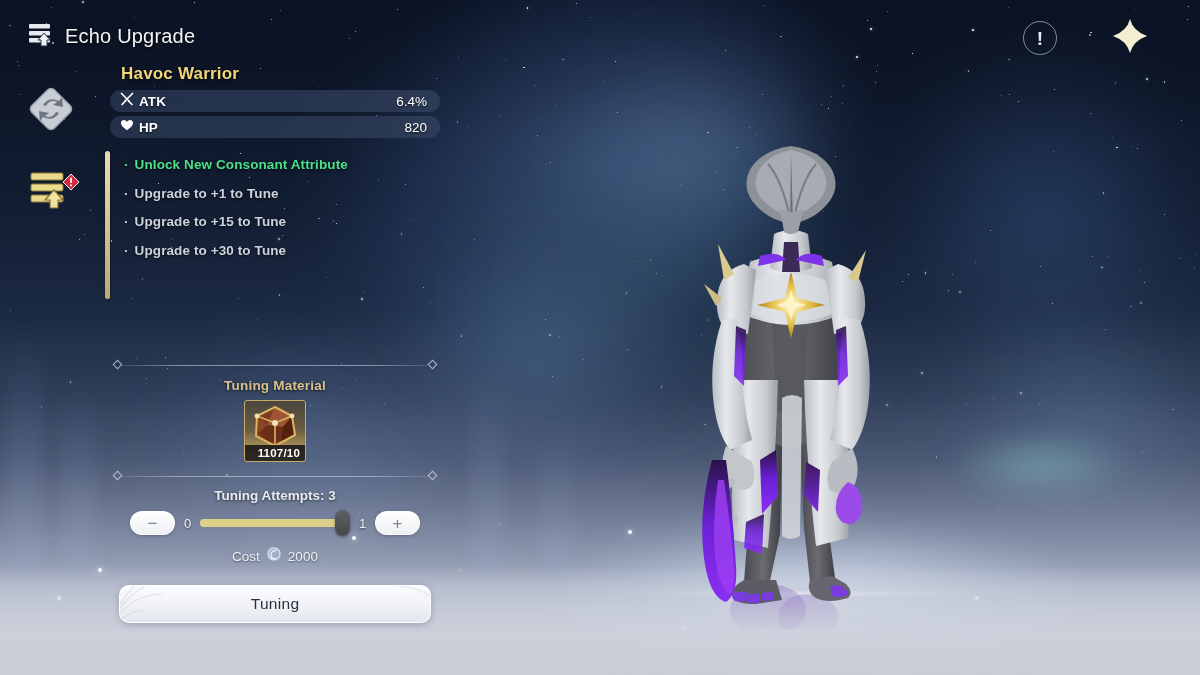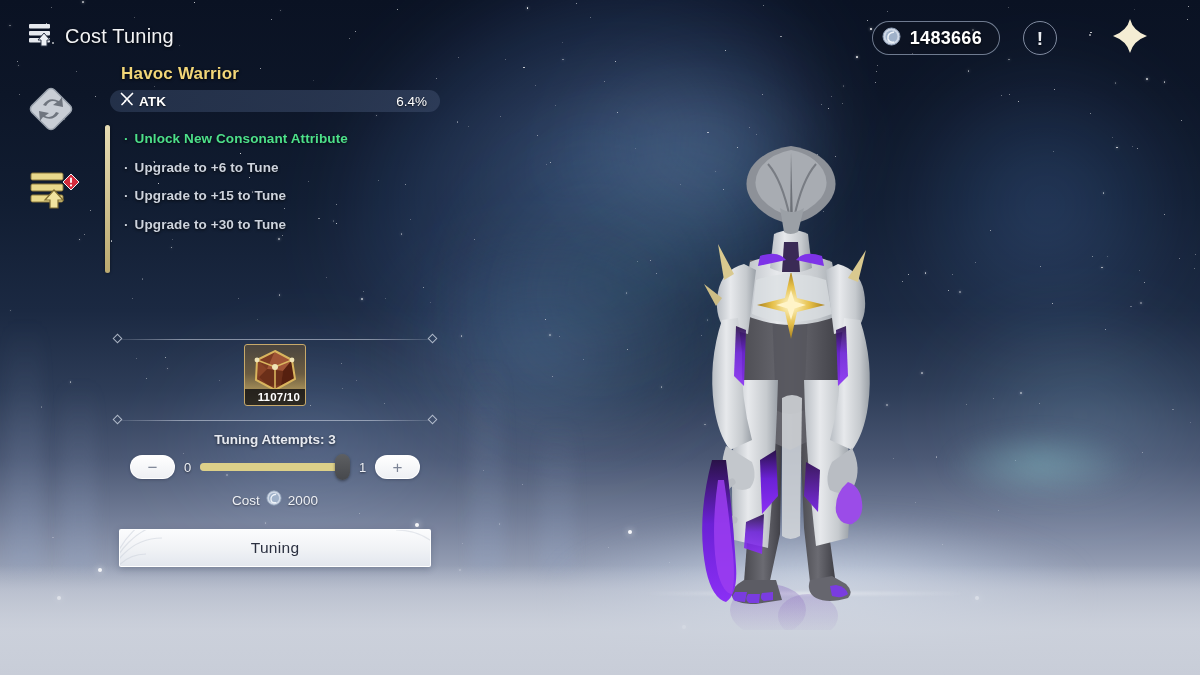--- a/index.html
+++ b/index.html
@@ -236,21 +236,21 @@
     display:flex; align-items:center; justify-content:center; gap:6px;
     margin-top:11px;
   }
   .cost-text{ font-size:13.5px; color:#eef0f5; font-weight:400;
     text-shadow:0 1px 2px rgba(0,0,0,.45); }
 
   .tuning-btn{
     margin:19px auto 0; width:312px; height:38px;
     background:linear-gradient(to bottom, #fbfcfd 0%, #f1f3f6 50%, #e3e7ee 100%);
     border:1px solid rgba(255,255,255,.95);
-    border-radius:2px;
+    border-radius:10px;
     display:flex; align-items:center; justify-content:center;
     box-shadow:0 2px 7px rgba(25,35,60,.25);
     position:relative; overflow:hidden;
   }
   .tuning-btn .label{ font-size:15.5px; color:#2b3040; font-weight:400; letter-spacing:.3px; z-index:2; }
   .btn-swirl{ position:absolute; left:-14px; top:-26px; opacity:.5; }
   .btn-swirl2{ position:absolute; right:-30px; top:-24px; opacity:.45; }
 </style>
 </head>
 <body>
@@ -622,33 +622,23 @@
 
   <div class="page-title-wrap">
     <span>
       <svg width="28" height="28" viewBox="0 0 28 28">
         <rect x="3" y="4" width="21" height="4.6" rx="1" fill="#e6e9ee"></rect>
         <rect x="3" y="11" width="21" height="4.6" rx="1" fill="#e6e9ee"></rect>
         <rect x="3" y="18" width="21" height="4.6" rx="1" fill="#e6e9ee"></rect>
         <path d="M15 26 L15 20 L12 20 L18 13 L24 20 L21 20 L21 26 Z" fill="#eef1f5" stroke="#2b3244" stroke-width="1"></path>
       </svg>
     </span>
-    <span class="page-title">Cost Tuning</span>
-  </div>
-
-  <div class="currency-pill">
-    <span>
-      <svg width="19" height="19" viewBox="0 0 19 19">
-        <circle cx="9.5" cy="9.5" r="8.5" fill="#cfd8e6" stroke="#8c9cb4" stroke-width="1"></circle>
-        <circle cx="9.5" cy="9.5" r="6" fill="#9fb1c9"></circle>
-        <path d="M12 5 q-7 1 -6 7 q1 4 6 3" fill="none" stroke="#eef3f9" stroke-width="1.6"></path>
-      </svg>
-    </span>
-    <span class="currency-val">1483666</span>
-  </div>
+    <span class="page-title">Echo Upgrade</span>
+  </div>
+
 
   <div class="info-btn">
     <span>!</span>
   </div>
 
   <div class="close-btn">
     <span>
       <svg width="40" height="40" viewBox="0 0 40 40">
         <path d="M20 3 Q23 15 37 20 Q23 25 20 37 Q17 25 3 20 Q17 15 20 3 Z" fill="#f4edd4"></path>
       </svg>
@@ -697,47 +687,59 @@
         <svg width="14" height="14" viewBox="0 0 14 14">
           <path d="M1.5 1.5 L9 9 M12.5 1.5 L5 9" stroke="#fff" stroke-width="1.7" stroke-linecap="round"></path>
           <path d="M2 12.5 L5.5 9 M12 12.5 L8.5 9" stroke="#fff" stroke-width="1.7" stroke-linecap="round"></path>
         </svg>
       </span>
       <span class="stat-label">ATK</span>
     </span>
     <span class="stat-value">6.4%</span>
   </div>
 
+  <div class="stat-row">
+    <span class="stat-left">
+      <span>
+        <svg width="14" height="14" viewBox="0 0 14 14">
+          <path d="M7 12.2 C2.4 8.8 1 7 1 4.9 C1 3.1 2.4 2 3.9 2 C5 2 6.3 2.7 7 3.9 C7.7 2.7 9 2 10.1 2 C11.6 2 13 3.1 13 4.9 C13 7 11.6 8.8 7 12.2 Z" fill="#fff"></path>
+        </svg>
+      </span>
+      <span class="stat-label">HP</span>
+    </span>
+    <span class="stat-value">820</span>
+  </div>
 
   <div id="upgrade-scroll">
     <div class="scroll-track"></div>
     <div class="scroll-thumb"></div>
 
     <div class="up-item unlocked">
       <span class="up-dot">·</span><span>Unlock New Consonant Attribute</span>
     </div>
     <div class="up-item">
-      <span class="up-dot">·</span><span>Upgrade to +6 to Tune</span>
+      <span class="up-dot">·</span><span>Upgrade to +1 to Tune</span>
     </div>
     <div class="up-item">
       <span class="up-dot">·</span><span>Upgrade to +15 to Tune</span>
     </div>
     <div class="up-item">
       <span class="up-dot">·</span><span>Upgrade to +30 to Tune</span>
     </div>
   </div>
 
   <div style="height:95px"></div>
 
   <div class="divider">
     <span class="dia l"></span>
     <span class="line"></span>
     <span class="dia r"></span>
   </div>
 
+  <div class="section-title">Tuning Material</div>
 
   <div class="mat-slot">
     <span>
       <svg width="60" height="48" viewBox="0 0 60 48" style="display:block;margin:2px auto 0;">
         <polygon points="30,4 47,13 50,32 30,43 11,33 12,13" fill="#7d3b22"></polygon>
         <polygon points="30,4 47,13 38,24 22,22" fill="#a05536"></polygon>
         <polygon points="22,22 38,24 36,38 24,39 14,30" fill="#6b2f19"></polygon>
         <polygon points="12,13 22,22 14,30 11,20" fill="#8a4427"></polygon>
         <polygon points="47,13 50,32 36,38 38,24" fill="#56200f"></polygon>
         <path d="M30 4 L47 13 L50 32 L30 43 L11 33 L12 13 Z" fill="none" stroke="#d9b55e" stroke-width="2"></path>

